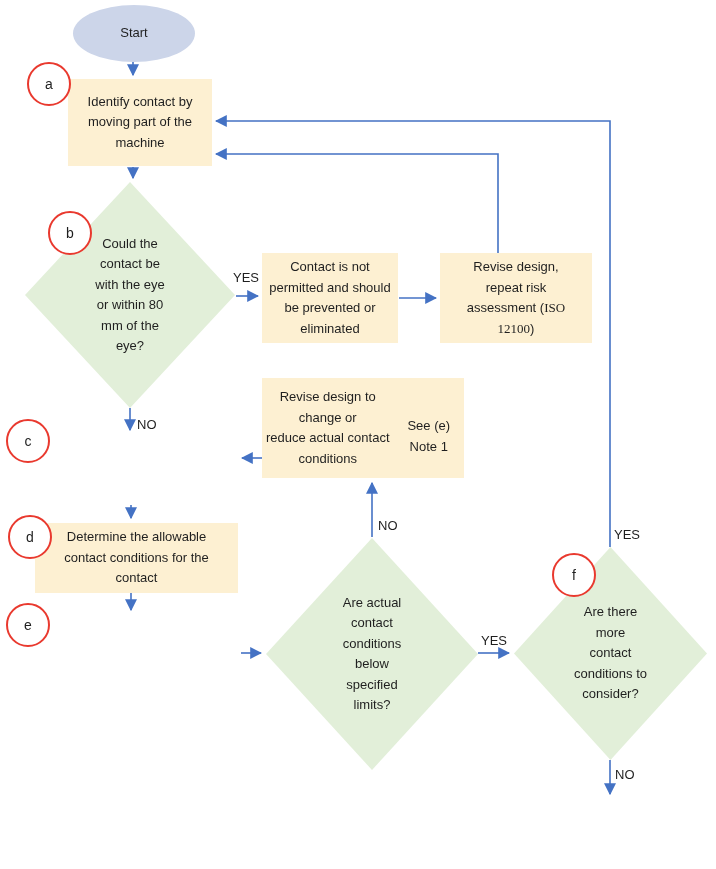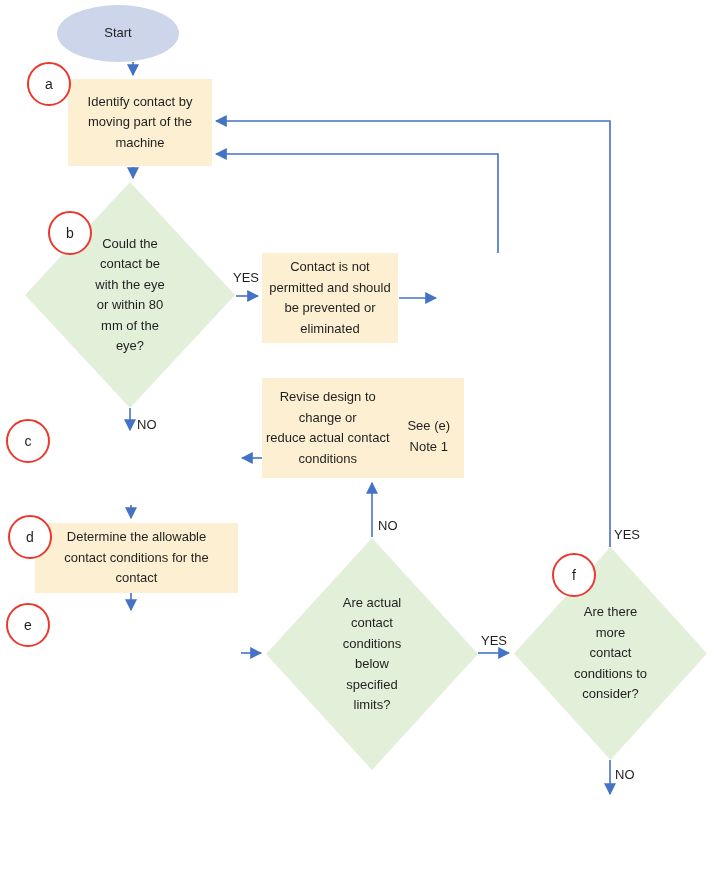--- a/index.html
+++ b/index.html
@@ -52,34 +52,40 @@
     <line x1="262" y1="458" x2="242" y2="458" marker-end="url(#ah)"></line>
     <line x1="131" y1="505" x2="131" y2="518" marker-end="url(#ah)"></line>
     <line x1="131" y1="593" x2="131" y2="610" marker-end="url(#ah)"></line>
     <line x1="241" y1="653" x2="261" y2="653" marker-end="url(#ah)"></line>
     <line x1="372" y1="537" x2="372" y2="483" marker-end="url(#ah)"></line>
     <line x1="478" y1="653" x2="509" y2="653" marker-end="url(#ah)"></line>
     <polyline points="610,547 610,121 216,121" marker-end="url(#ah)"></polyline>
     <line x1="610" y1="760" x2="610" y2="794" marker-end="url(#ah)"></line>
   </svg>
 
-  <div class="node oval" style="left:57px;top:5px;width:122px;height:57px">
+  <div class="node oval" style="left:73px;top:5px;width:122px;height:57px">
     <span class="txt">Start</span>
   </div>
 
   <div class="node box" style="left:262px;top:253px;width:136px;height:90px">
     <span class="txt">Contact is not
 permitted and should
 be prevented or
 eliminated</span>
   </div>
   <div class="node box" style="left:68px;top:79px;width:144px;height:87px">
     <span class="txt">Identify contact by
 moving part of the
 machine</span>
+  </div>
+  <div class="node box" style="left:440px;top:253px;width:152px;height:90px">
+    <span class="txt"><span>Revise design,
+repeat risk
+assessment (</span><span class="serif">ISO
+12100</span><span>)</span></span>
   </div>
   <div class="node box" style="left:262px;top:378px;width:202px;height:100px;flex-direction:row">
     <span class="txt">Revise design to change or
 reduce actual contact
 conditions</span>
     <span class="txt note-line">See (e) Note 1</span>
   </div>
   <div class="node box" style="left:35px;top:523px;width:203px;height:70px">
     <span class="txt">Determine the allowable
 contact conditions for the

